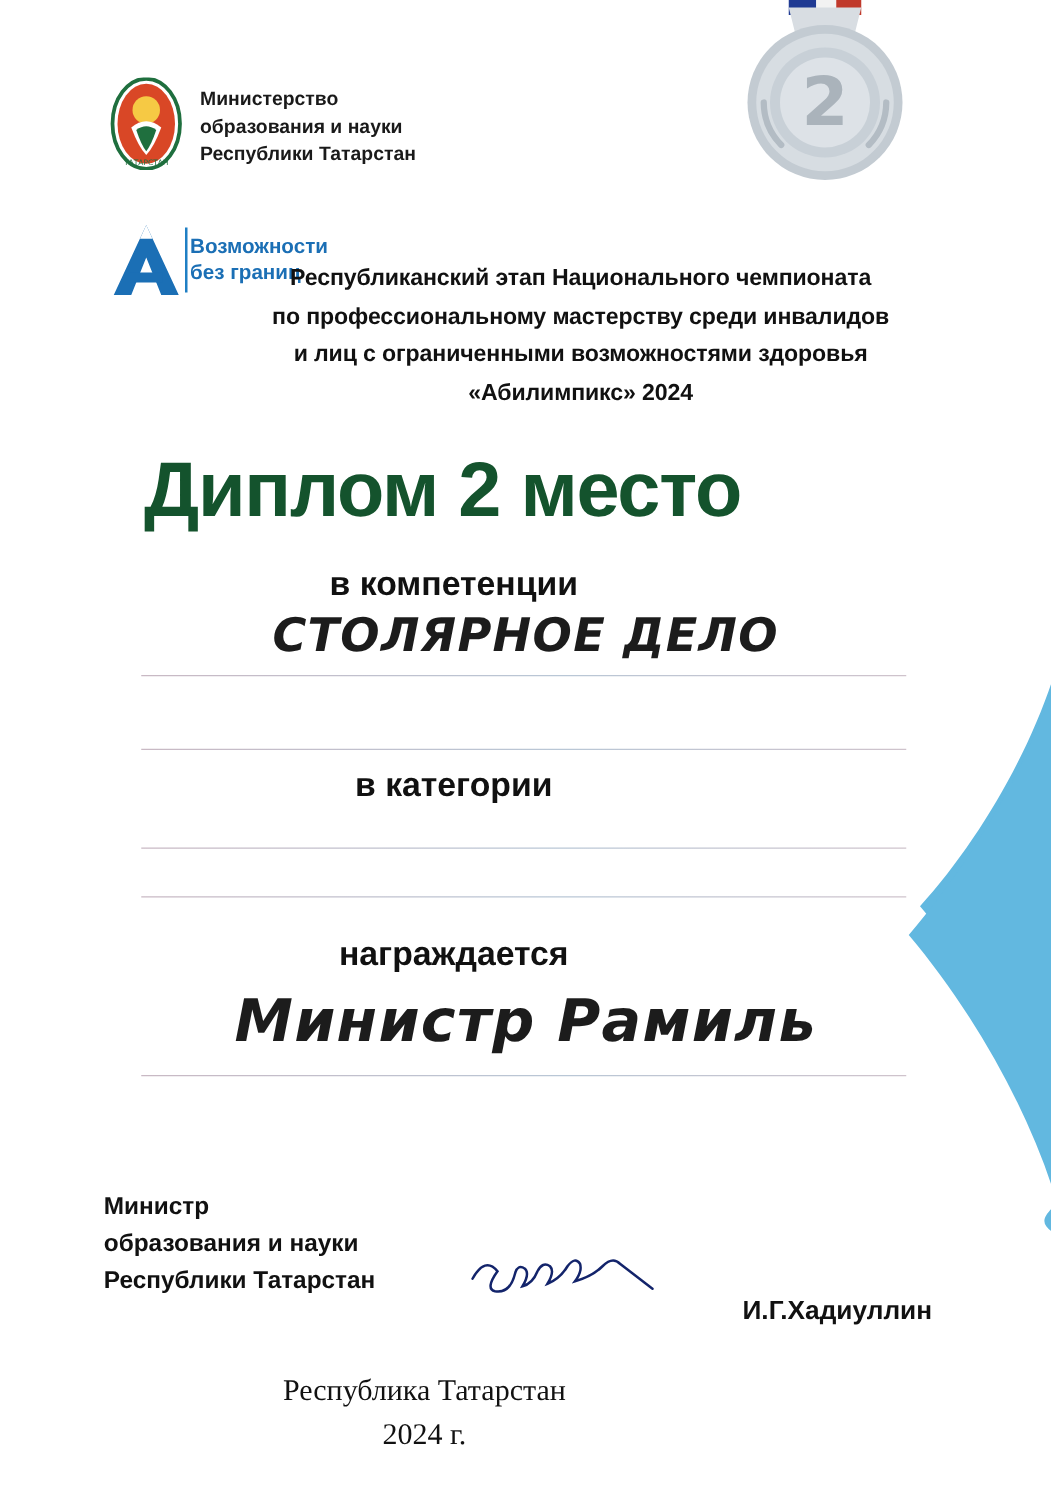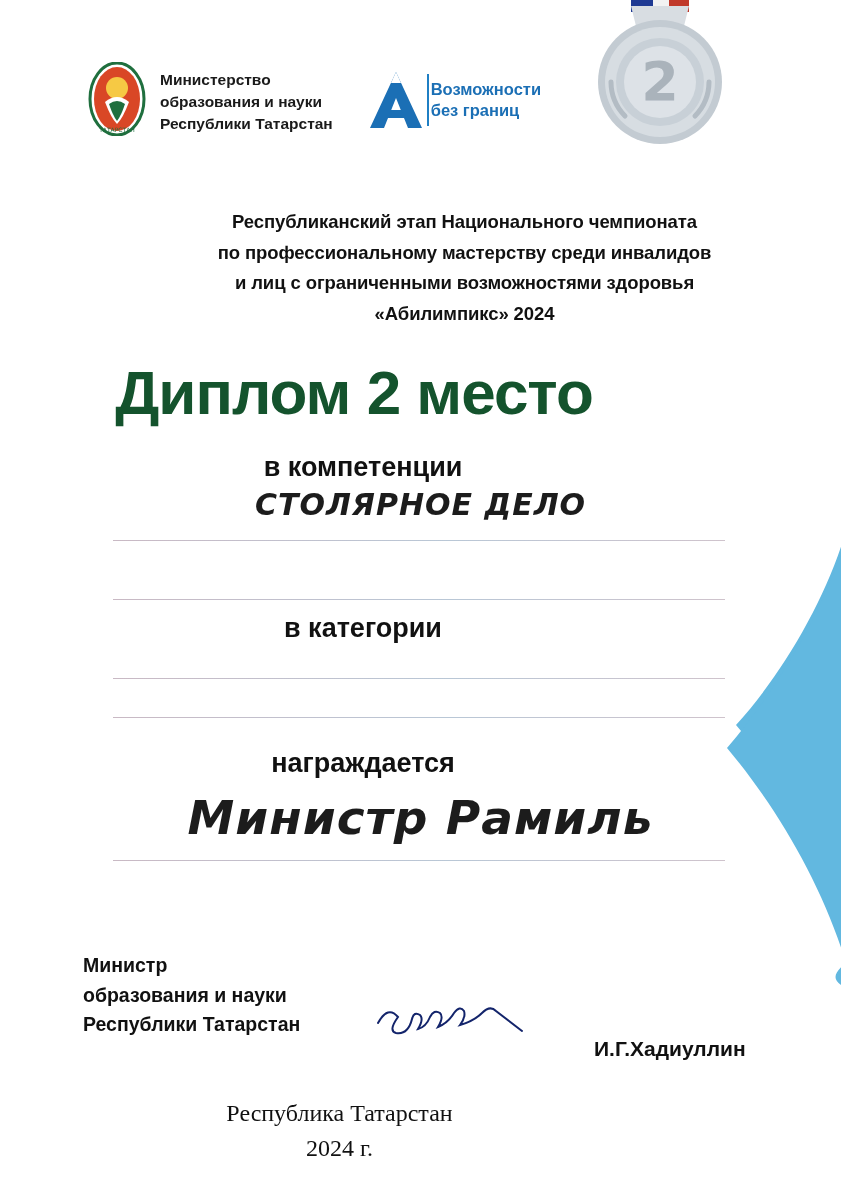--- a/index.html
+++ b/index.html
@@ -38,20 +38,21 @@
   }
 
   
   .header {
     position: absolute;
     top: 62px;
     left: 88px;
     display: flex;
     align-items: flex-start;
     gap: 34px;
+    flex-direction: column;
   }
   .ministry-logo {
     display: flex;
     align-items: flex-start;
     gap: 14px;
   }
   .coat {
     width: 58px;
     height: 74px;
     flex: none;
@@ -138,21 +139,21 @@
     width: 841px;
     left: 0;
     text-align: center;
     font-family: "DejaVu Sans", sans-serif;
     font-style: italic;
     font-weight: bold;
     color: #1c1c1c;
   }
   .hand-competency {
     top: 487px;
-    font-size: 30px;
+    font-size: 37px;
     letter-spacing: 1px;
   }
   .hand-participants {
     top: 548px;
     font-size: 38px;
     letter-spacing: 1px;
   }
   .hand-name {
     top: 790px;
     font-size: 47px;

